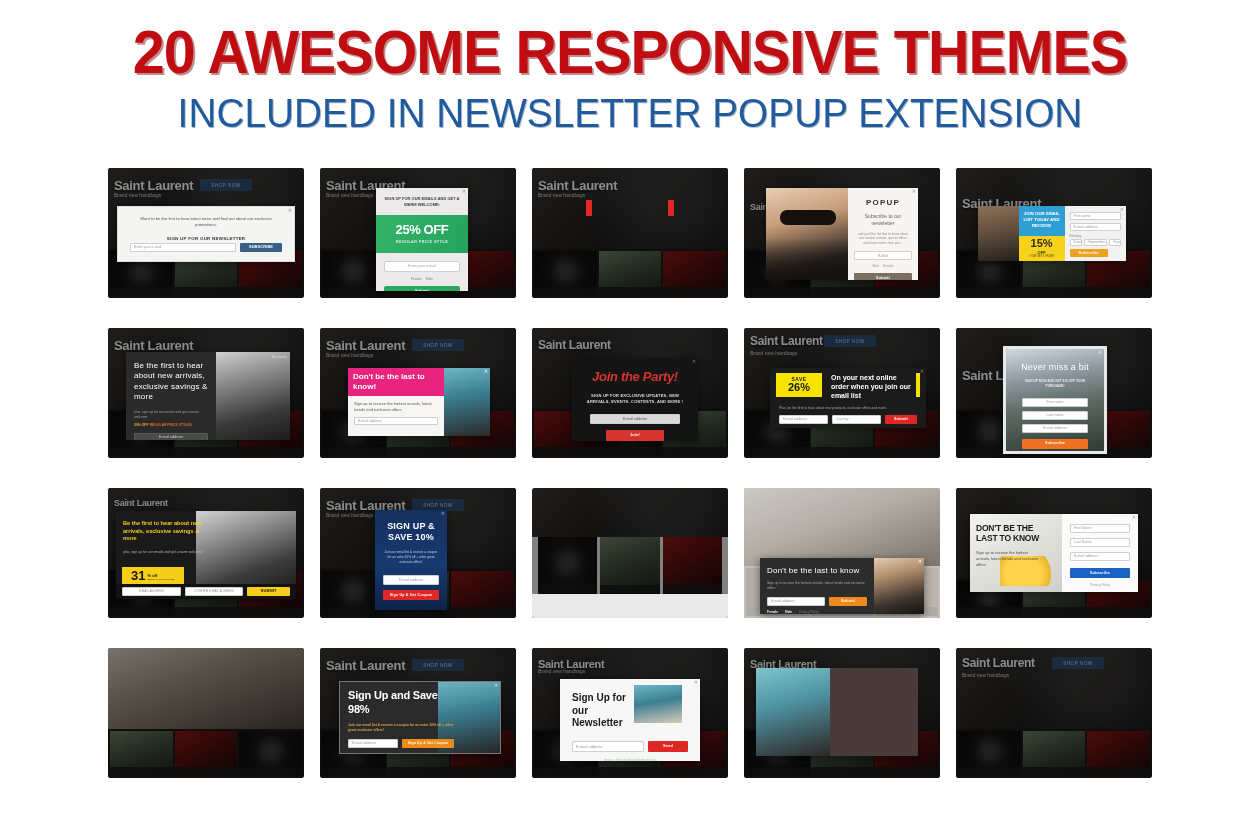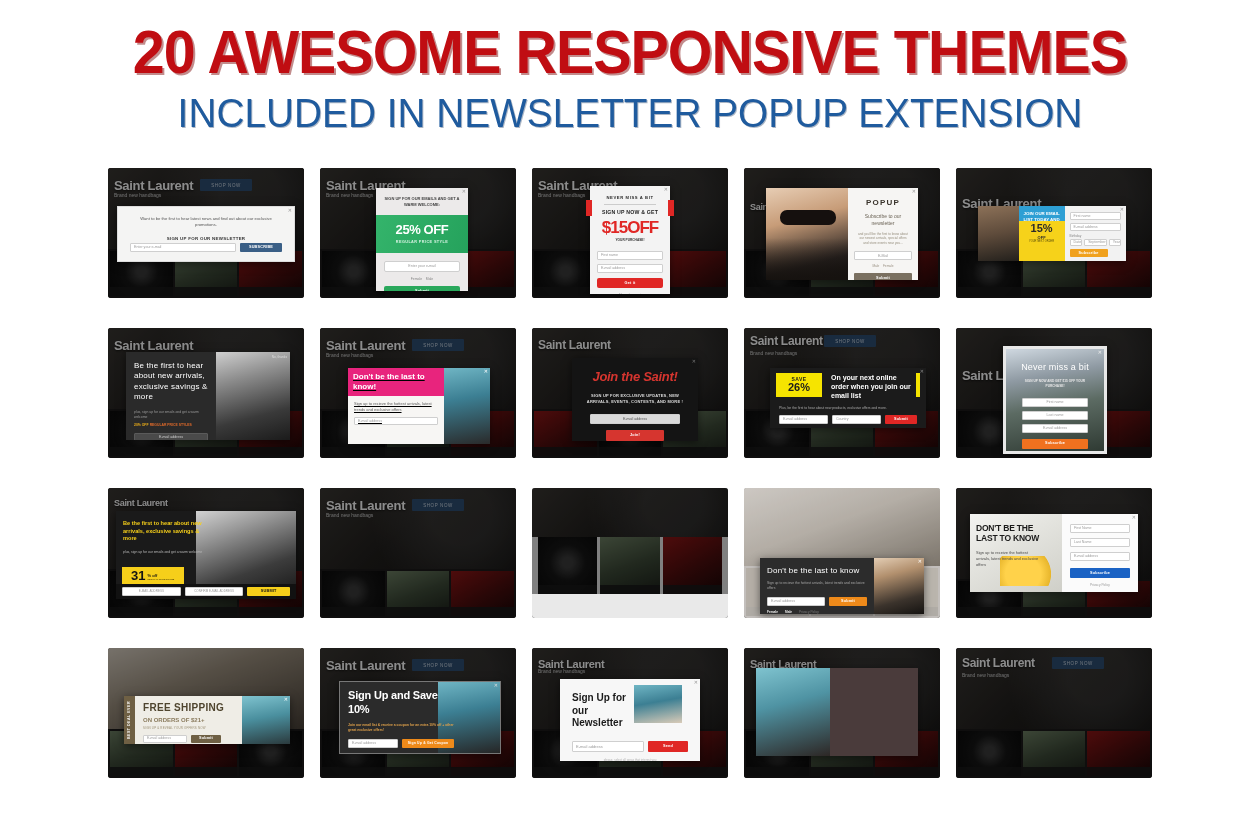--- a/index.html
+++ b/index.html
@@ -208,33 +208,20 @@
           </div>
         <div class="tile girl">
             <div class="cap"></div>
           </div>
         <div class="tile red">
             <div class="cap"></div>
           </div>
       </div>
       <div class="scrim"></div>
     </div>
-    <div class="pop" style="left:58px; top:18px; width:80px; height:108px; background:#f3f3f3;">
-      <div class="x">✕</div>
-      <div class="ctr bold" style="padding-top:9px; color:#2b2b2b; font-size:4.2px; letter-spacing:.6px;">NEVER MISS A BIT</div>
-      <div style="height:1px;background:#ccc;margin:4px 14px;"></div>
-      <div class="ctr bold" style="color:#222; font-size:5.2px; letter-spacing:.2px;">SIGN UP NOW &amp; GET</div>
-      <div class="ctr bold" style="color:#e02725; font-size:17px; letter-spacing:-1px; margin-top:1px;">$15OFF</div>
-      <div class="ctr bold" style="color:#333; font-size:3.2px;">YOUR PURCHASE!</div>
-      <div class="fld" style="margin:9px 7px 0; height:9px;">First name</div>
-      <div class="fld" style="margin:4px 7px 0; height:9px;">E-mail address</div>
-      <div class="btn" style="margin:5px 7px 0; height:10px; background:#e02725; border-radius:2px;">Get it</div>
-      <div class="ctr tiny" style="color:#999; margin-top:5px;">Manual request</div>
-
-    </div>
     <div style="position:absolute;left:54px;top:32px;width:6px;height:16px;background:#e02725;"></div>
     <div style="position:absolute;left:136px;top:32px;width:6px;height:16px;background:#e02725;"></div>
   </div>
 
   <div class="thumb">
     <div class="site">
       <div class="hero"></div>
       <div class="brand" style="font-size:9px;top:34px;">Saint Laurent</div>
       <div class="tiles">
         <div class="tile watch">
@@ -284,21 +271,21 @@
         <div class="tile red">
             <div class="cap"></div>
           </div>
       </div>
       <div class="scrim"></div>
     </div>
     <div class="pop" style="left:22px; top:38px; width:148px; height:55px; background:#ececec; display:flex;">
       <div style="width:46px;background:linear-gradient(170deg,#8c7158 0%,#5e4b3b 50%,#23201c 100%);"></div>
       <div style="width:52px;background:#2e9fd4;position:relative;">
         <div class="ctr bold" style="color:#fff; font-size:4.4px; padding:5px 3px 0; line-height:1.35;">JOIN OUR EMAIL LIST TODAY AND RECEIVE</div>
-        <div style="position:absolute;left:0;right:0;bottom:0;height:40px;background:#f6d21a;">
+        <div style="position:absolute;left:0;right:0;bottom:0;height:25px;background:#f6d21a;">
           <div class="ctr bold" style="color:#2b2b2b; font-size:11px; margin-top:1px;">15%</div>
           <div class="ctr bold" style="color:#2b2b2b; font-size:4px; margin-top:-1px;">OFF</div>
           <div class="ctr" style="color:#5a4d08; font-size:2.6px;">YOUR NEXT ORDER</div>
         </div>
       </div>
       <div style="flex:1; position:relative; padding:6px 5px; background:#f2f2f2;">
         <div class="x">✕</div>
         <div class="fld" style="height:8px;">First name</div>
         <div class="fld" style="height:8px;margin-top:3px;">E-mail address</div>
         <div class="tiny" style="color:#888;margin-top:3px;">Birthday</div>
@@ -358,21 +345,21 @@
           </div>
         <div class="tile girl">
             <div class="cap"></div>
           </div>
         <div class="tile red">
             <div class="cap"></div>
           </div>
       </div>
       <div class="scrim"></div>
     </div>
-    <div class="pop" style="left:28px; top:40px; width:142px; height:76px; background:#f7f6f4; display:flex;text-decoration:underline;">
+    <div class="pop" style="left:28px; top:40px; width:142px; height:68px; background:#f7f6f4; display:flex;">
       <div style="flex:1; position:relative;">
         <div class="bold" style="background:#e8247d;color:#fff;font-size:8px;padding:4px 5px;">Don't be the last to know!</div>
         <div style="color:#5a5a5a;font-size:4px;padding:5px 6px 0;line-height:1.5;">Sign up to recieve the hottest arrivals, latest trends and exclusive offers</div>
         <div class="fld" style="margin:4px 6px 0;height:8px;">E-mail address</div>
 
       </div>
       <div style="width:46px;background:linear-gradient(170deg,#6fb5c4 0%,#3c7f93 40%,#2a2a2a 100%);position:relative;">
         <div class="x" style="color:#fff;">✕</div>
       </div>
     </div>
@@ -390,21 +377,21 @@
             <div class="cap"></div>
           </div>
         <div class="tile girl">
             <div class="cap"></div>
           </div>
       </div>
       <div class="scrim"></div>
     </div>
     <div class="pop" style="left:40px; top:30px; width:126px; height:83px; background:#141414;">
       <div class="x" style="color:#777;">✕</div>
-      <div class="ctr bold" style="color:#d6352f;font-size:13px;padding-top:11px;font-style:italic;letter-spacing:-.3px;">Join the Saint!</div>
+      <div class="ctr bold" style="color:#d6352f;font-size:13px;padding-top:11px;font-style:italic;letter-spacing:-.3px;">Join the Party!</div>
       <div class="ctr bold" style="color:#ddd;font-size:4px;padding:8px 12px 0;line-height:1.5;letter-spacing:.2px;">SIGN UP FOR EXCLUSIVE UPDATES, NEW ARRIVALS, EVENTS, CONTESTS, AND MORE !</div>
       <div class="fld ctr" style="margin:9px 18px 0;height:10px;background:#d9d9d9;justify-content:center;padding-left:0;color:#555;">E-mail address</div>
       <div class="btn" style="margin:6px auto 0;width:58px;height:11px;background:#d6352f;">Join!</div>
     </div>
   </div>
 
   <div class="thumb">
     <div class="site">
       <div class="hero"></div>
       <div class="brand" style="font-size:12px;top:6px;">Saint Laurent</div>
@@ -523,20 +510,27 @@
           </div>
         <div class="tile girl">
             <div class="cap"></div>
           </div>
         <div class="tile red">
             <div class="cap"></div>
           </div>
       </div>
       <div class="scrim"></div>
     </div>
+    <div class="pop" style="left:55px; top:22px; width:72px; height:100px; background:linear-gradient(180deg,#15315f 0%,#173a70 55%,#0d2448 100%);">
+      <div class="x" style="color:#aac;">✕</div>
+      <div class="ctr bold" style="color:#fff;font-size:9px;padding:11px 5px 0;line-height:1.2;letter-spacing:.2px;">SIGN UP &amp; SAVE 10%</div>
+      <div class="ctr" style="color:#bfd2ea;font-size:3.2px;padding:7px 9px 0;line-height:1.6;">Join our email list &amp; receive a coupon for an extra 10% off + other great exclusive offers!</div>
+      <div class="fld ctr" style="margin:10px 8px 0;height:10px;justify-content:center;padding-left:0;">E-mail address</div>
+      <div class="btn" style="margin:5px 8px 0;height:10px;background:#e02725;font-size:3.6px;">Sign Up &amp; Get Coupon</div>
+    </div>
   </div>
 
   <div class="thumb">
     <div class="site" style="background:#e9e9e9;">
       <div class="hero" style="height:38%;"></div>
       <div style="position:absolute;left:6px;right:6px;top:38%;bottom:24px;display:flex;gap:3px;">
         <div class="tile watch" style="flex:1;position:relative;">
             <div class="cap"></div>
           </div>
         <div class="tile girl" style="flex:1;position:relative;">
@@ -630,37 +624,20 @@
           </div>
         <div class="tile red">
             <div class="cap"></div>
           </div>
         <div class="tile watch">
             <div class="cap"></div>
           </div>
       </div>
       <div class="scrim"></div>
     </div>
-    <div class="pop" style="left:16px; top:48px; width:166px; height:48px; background:#efede6; display:flex;">
-      <div style="width:11px;background:#6f6044;color:#fff;font-size:3.6px;font-weight:bold;display:flex;align-items:center;justify-content:center;">
-        <span style="writing-mode:vertical-rl; transform:rotate(180deg); letter-spacing:.5px;">BEST DEAL EVER</span>
-      </div>
-      <div style="flex:1;padding:6px 8px;position:relative;">
-        <div class="bold" style="color:#4f452f;font-size:10px;letter-spacing:.3px;">FREE SHIPPING</div>
-        <div class="bold" style="color:#8a7b5d;font-size:6px;margin-top:2px;">ON ORDERS OF $21+</div>
-        <div style="color:#9b8f73;font-size:2.9px;margin-top:3px;letter-spacing:.2px;">SIGN UP &amp; REVEAL YOUR OFFERS NOW</div>
-        <div style="display:flex;gap:4px;margin-top:4px;">
-          <div class="fld" style="width:44px;height:8px;">E-mail address</div>
-          <div class="btn" style="width:30px;height:8px;background:#6f6044;">Submit</div>
-        </div>
-      </div>
-      <div style="width:48px;background:linear-gradient(170deg,#7fc3cf 0%,#4a8f9e 45%,#2b3a3d 100%);position:relative;">
-        <div class="x" style="color:#fff;">✕</div>
-      </div>
-    </div>
   </div>
 
   <div class="thumb">
     <div class="site">
       <div class="hero"></div>
       <div class="brand">Saint Laurent</div>
       <div class="shopnow">SHOP NOW</div>
       <div class="tiles">
         <div class="tile watch">
             <div class="cap"></div>
@@ -671,21 +648,21 @@
         <div class="tile red">
             <div class="cap"></div>
           </div>
       </div>
       <div class="scrim"></div>
     </div>
     <div class="pop" style="left:19px; top:33px; width:162px; height:73px; background:#2b2b2b; border:1px solid #777;">
       <div style="position:absolute;right:0;bottom:0;width:62px;height:100%;background:linear-gradient(170deg,#6fb5c4 0%,#3c7f93 40%,#262626 100%);"></div>
       <div class="x" style="color:#ddd;">✕</div>
       <div style="position:relative;padding:7px 8px;width:122px;">
-        <div class="bold" style="color:#fff;font-size:11px;letter-spacing:-.2px;">Sign Up and Save 10%</div>
+        <div class="bold" style="color:#fff;font-size:11px;letter-spacing:-.2px;">Sign Up and Save 98%</div>
         <div class="bold" style="color:#e0a14a;font-size:3.4px;margin-top:6px;line-height:1.5;">Join our email list &amp; receive a coupon for an extra 10% off + other great exclusive offers!</div>
         <div style="display:flex;gap:4px;margin-top:6px;">
           <div class="fld" style="width:52px;height:9px;">E-mail address</div>
           <div class="btn" style="width:54px;height:9px;background:#ee8a1a;font-size:3.4px;">Sign Up &amp; Get Coupon</div>
         </div>
         <div style="color:#b08a4a;font-size:3px;margin-top:6px;">please, select all areas that interest you</div>
 
       </div>
     </div>
   </div>

